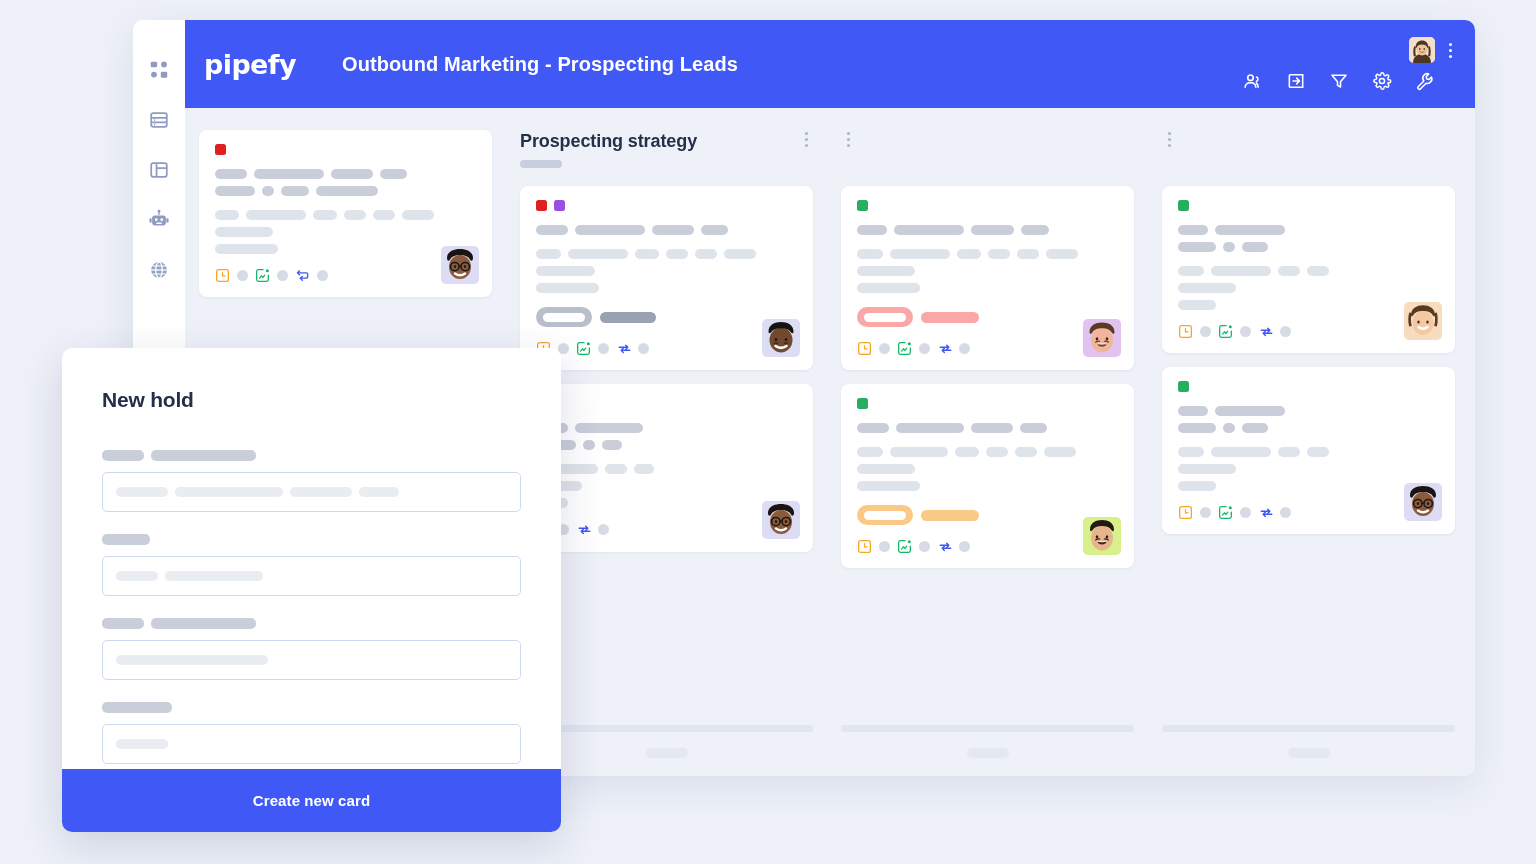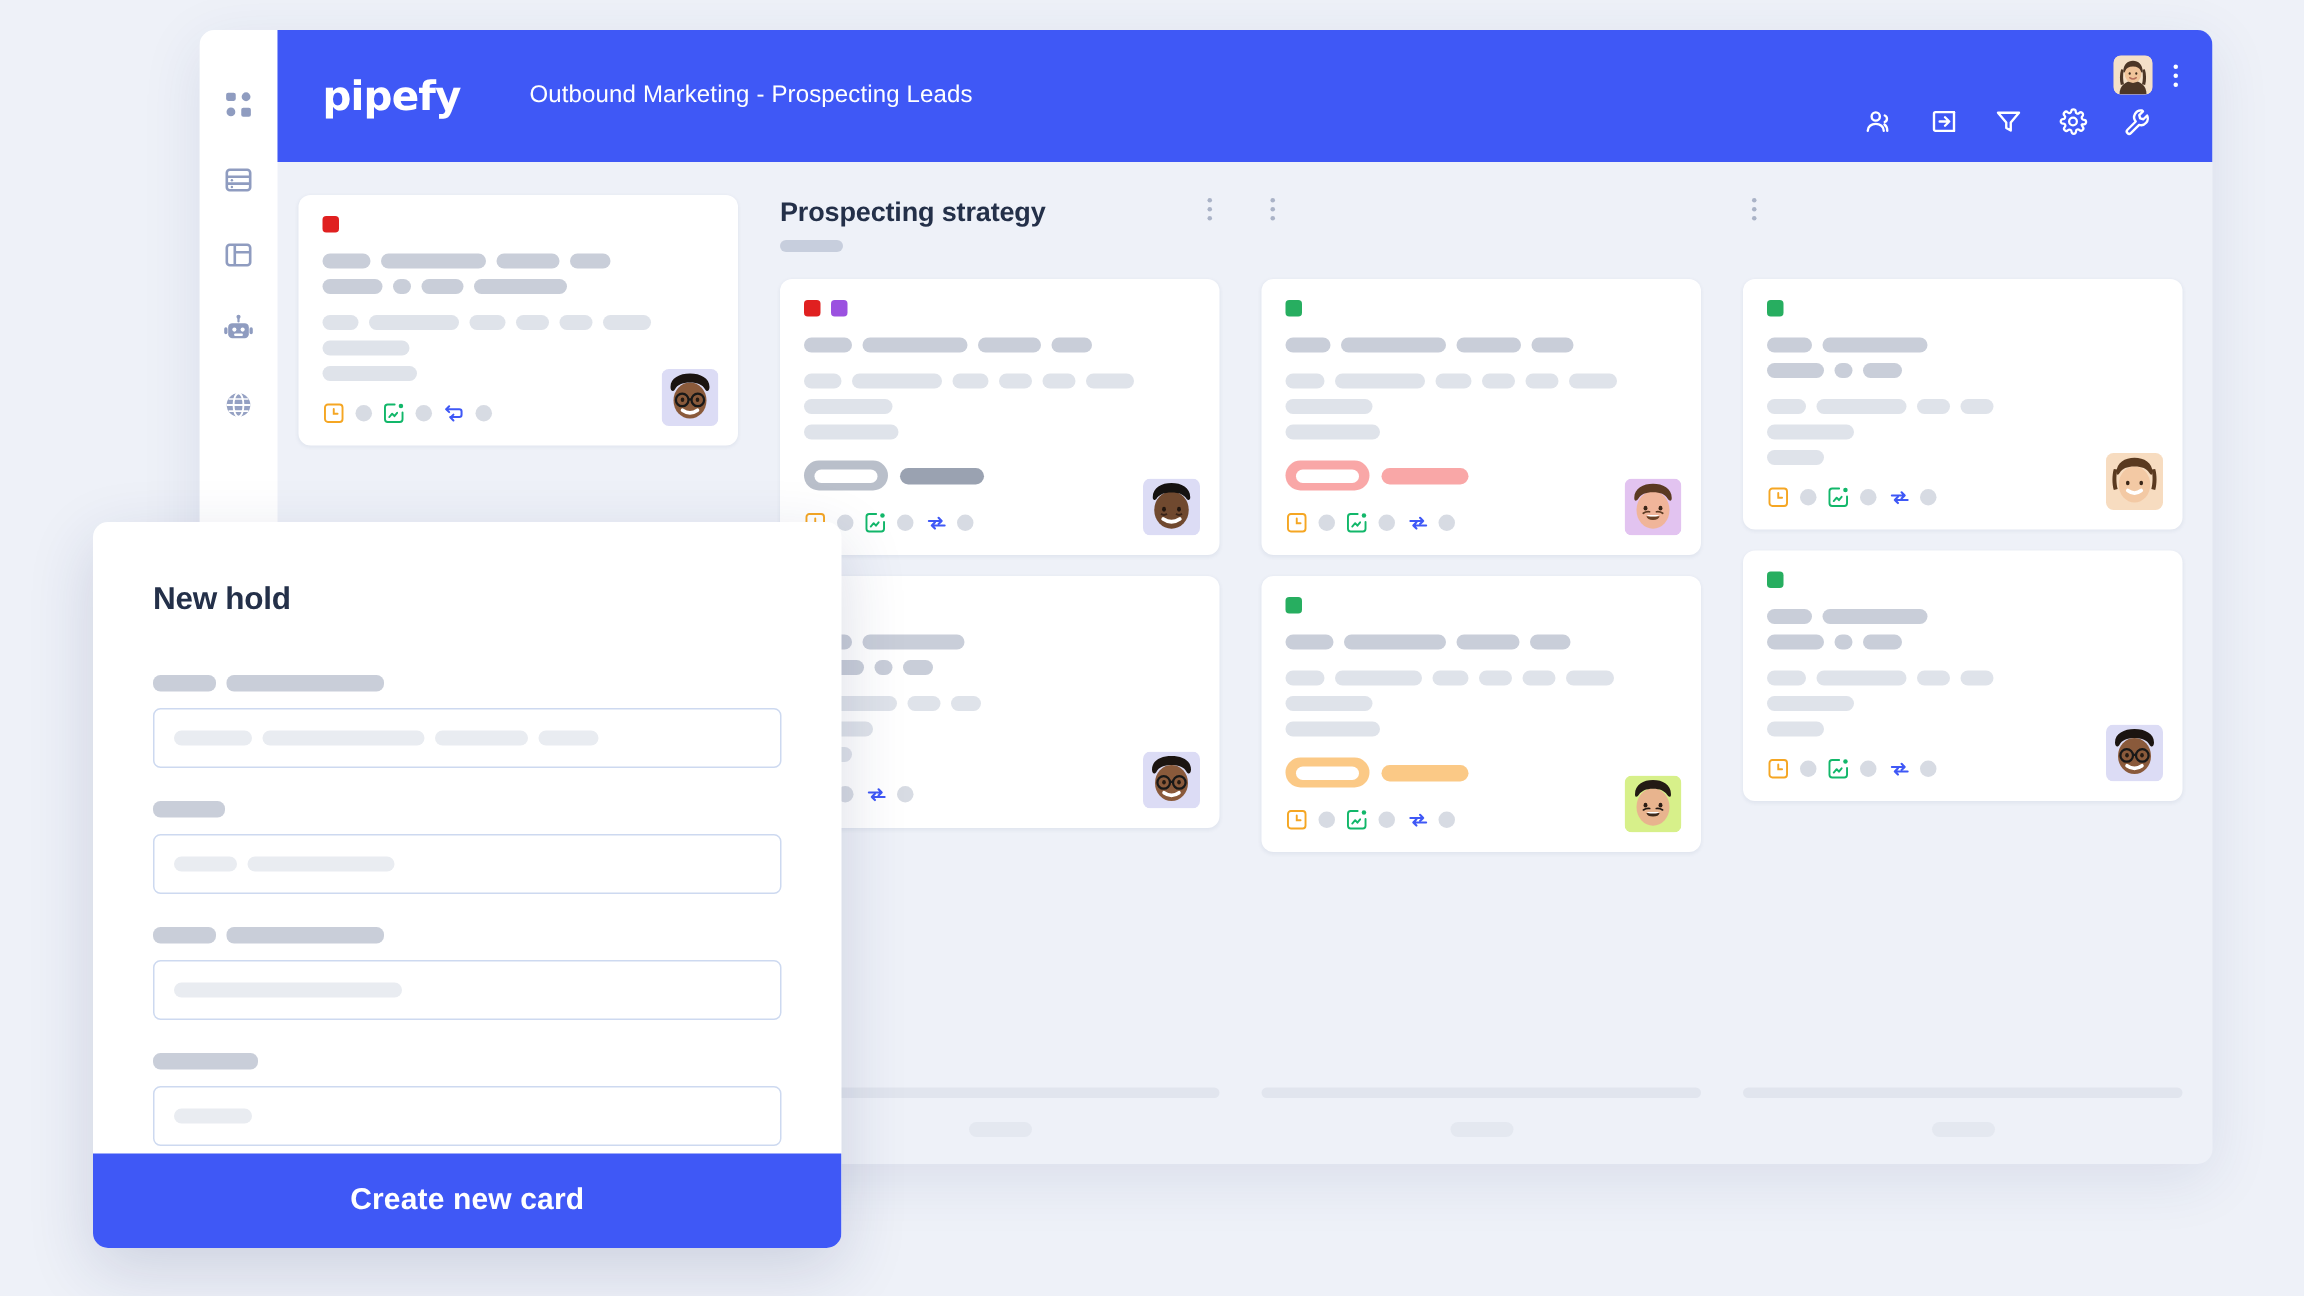--- a/index.html
+++ b/index.html
@@ -52,31 +52,31 @@
     display: flex; flex-direction: column;
     min-width: 0;
   }
 
   
   .topbar {
     height: 88px;
     background: #3f58f6;
     position: relative;
     display: flex; align-items: center;
-    padding-left: 30px;
+    padding-left: 19px;
     flex: 0 0 88px;
   }
   .logo {
     font-size: 27px; font-weight: 700; color: #ffffff;
     letter-spacing: -0.6px;
     font-family: "DejaVu Sans", sans-serif;
   }
   .board-title {
     margin-left: 46px;
-    font-size: 16px; font-weight: 400; color: #ffffff;
+    font-size: 20px; font-weight: 700; color: #ffffff;
     letter-spacing: 0.1px;
   }
   .topbar-right {
     position: absolute; right: 18px; top: 0;
     height: 100%;
     display: flex; flex-direction: column;
     align-items: flex-end; justify-content: center;
     gap: 8px;
   }
   .avatar-row { display: flex; align-items: center; gap: 8px; }
@@ -222,21 +222,21 @@
     border-radius: 5px;
     background: #fff;
     display: flex; align-items: center;
     padding: 0 13px; gap: 7px;
   }
   .field-input .sk { background: #e9ecf1; height: 10px; }
   .modal-cta {
     height: 63px;
     background: #3f58f6;
     color: #ffffff;
-    font-size: 20px; font-weight: 700;
+    font-size: 15px; font-weight: 700;
     display: flex; align-items: center; justify-content: center;
     cursor: pointer; border: none; width: 100%;
     flex: 0 0 63px;
     letter-spacing: 0.1px;
   }
 </style>
 </head>
 <body>
 
 <div id="app">

